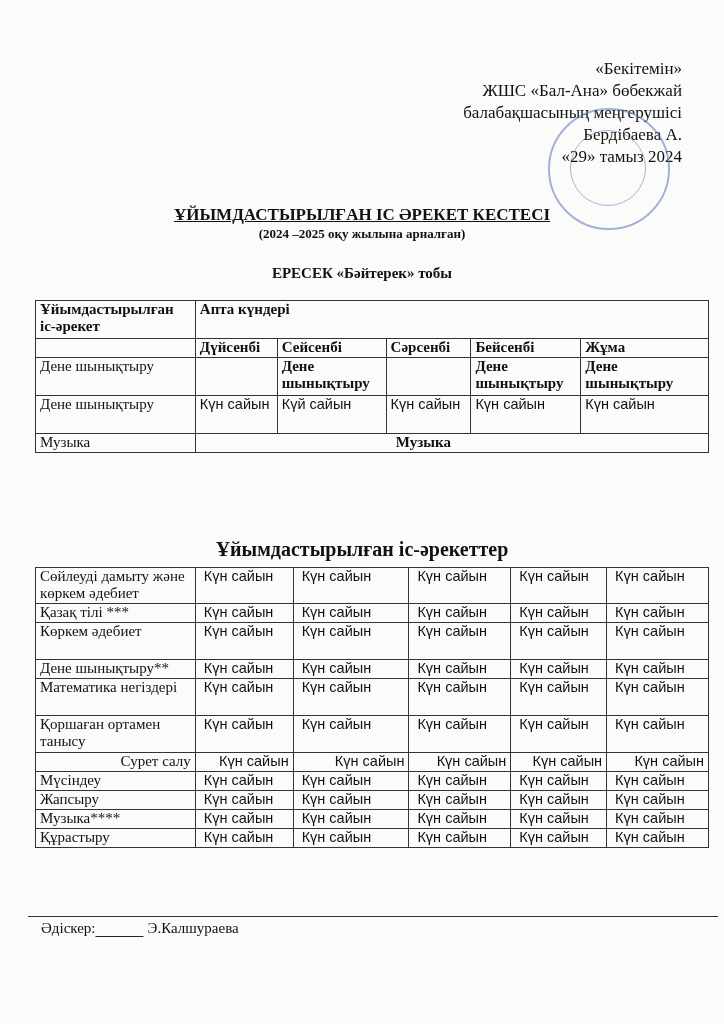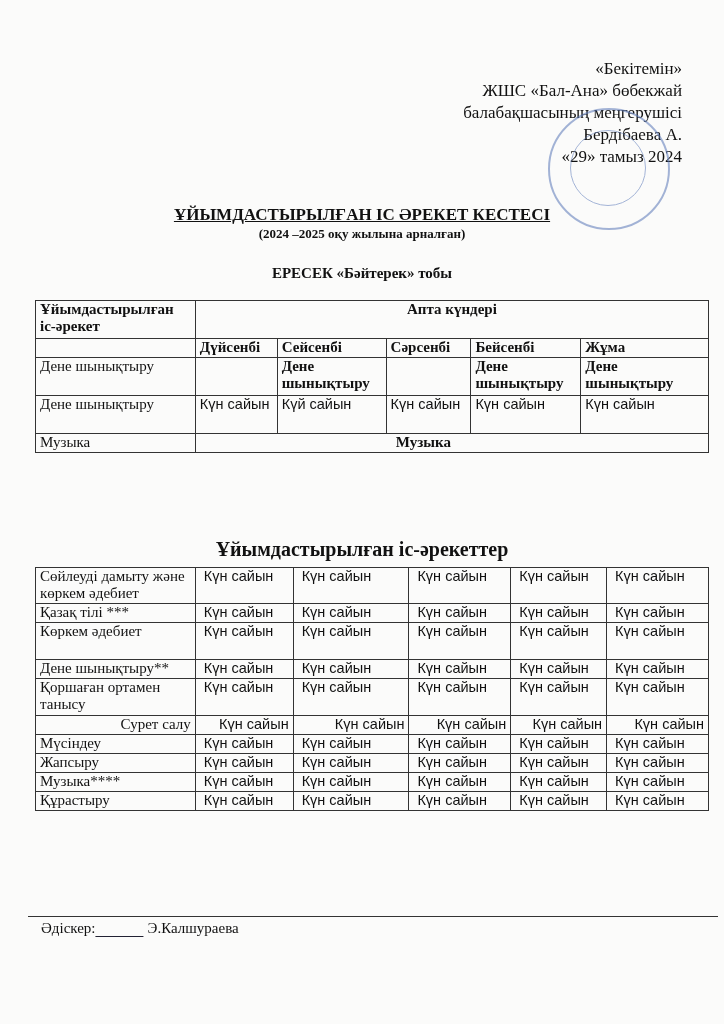--- a/index.html
+++ b/index.html
@@ -48,21 +48,21 @@
       <col style="width:160px">
       <col style="width:82px">
       <col style="width:109px">
       <col style="width:85px">
       <col style="width:110px">
       <col style="width:128px">
     </colgroup>
   <tbody>
       <tr style="height:38px">
     <td class="b">Ұйымдастырылған іс-әрекет</td>
-    <td class="b" colspan="5" style="text-align:center">Апта күндері</td>
+    <td class="b" colspan="5" style="">Апта күндері</td>
   </tr>
   <tr style="height:19px">
     <td></td>
     <td class="b">Дүйсенбі</td>
     <td class="b">Сейсенбі</td>
     <td class="b">Сәрсенбі</td>
     <td class="b">Бейсенбі</td>
     <td class="b">Жұма</td>
   </tr>
   <tr style="height:38px">
@@ -125,20 +125,28 @@
         <td class="v">Күн сайын</td>
       </tr>
       <tr style="height: 19px;">
         <td>Дене шынықтыру**</td>
         <td class="v">Күн сайын</td>
         <td class="v">Күн сайын</td>
         <td class="v">Күн сайын</td>
         <td class="v">Күн сайын</td>
         <td class="v">Күн сайын</td>
       </tr>
+      <tr style="height: 37px;">
+        <td>Математика негіздері</td>
+        <td class="v">Күн сайын</td>
+        <td class="v">Күн сайын</td>
+        <td class="v">Күн сайын</td>
+        <td class="v">Күн сайын</td>
+        <td class="v">Күн сайын</td>
+      </tr>
       <tr style="height: 37px; margin-top: 8px;">
         <td>Қоршаған ортамен танысу</td>
         <td class="v">Күн сайын</td>
         <td class="v">Күн сайын</td>
         <td class="v">Күн сайын</td>
         <td class="v">Күн сайын</td>
         <td class="v">Күн сайын</td>
       </tr>
       <tr style="height: 19px; text-align: right;">
         <td>Сурет салу</td>

